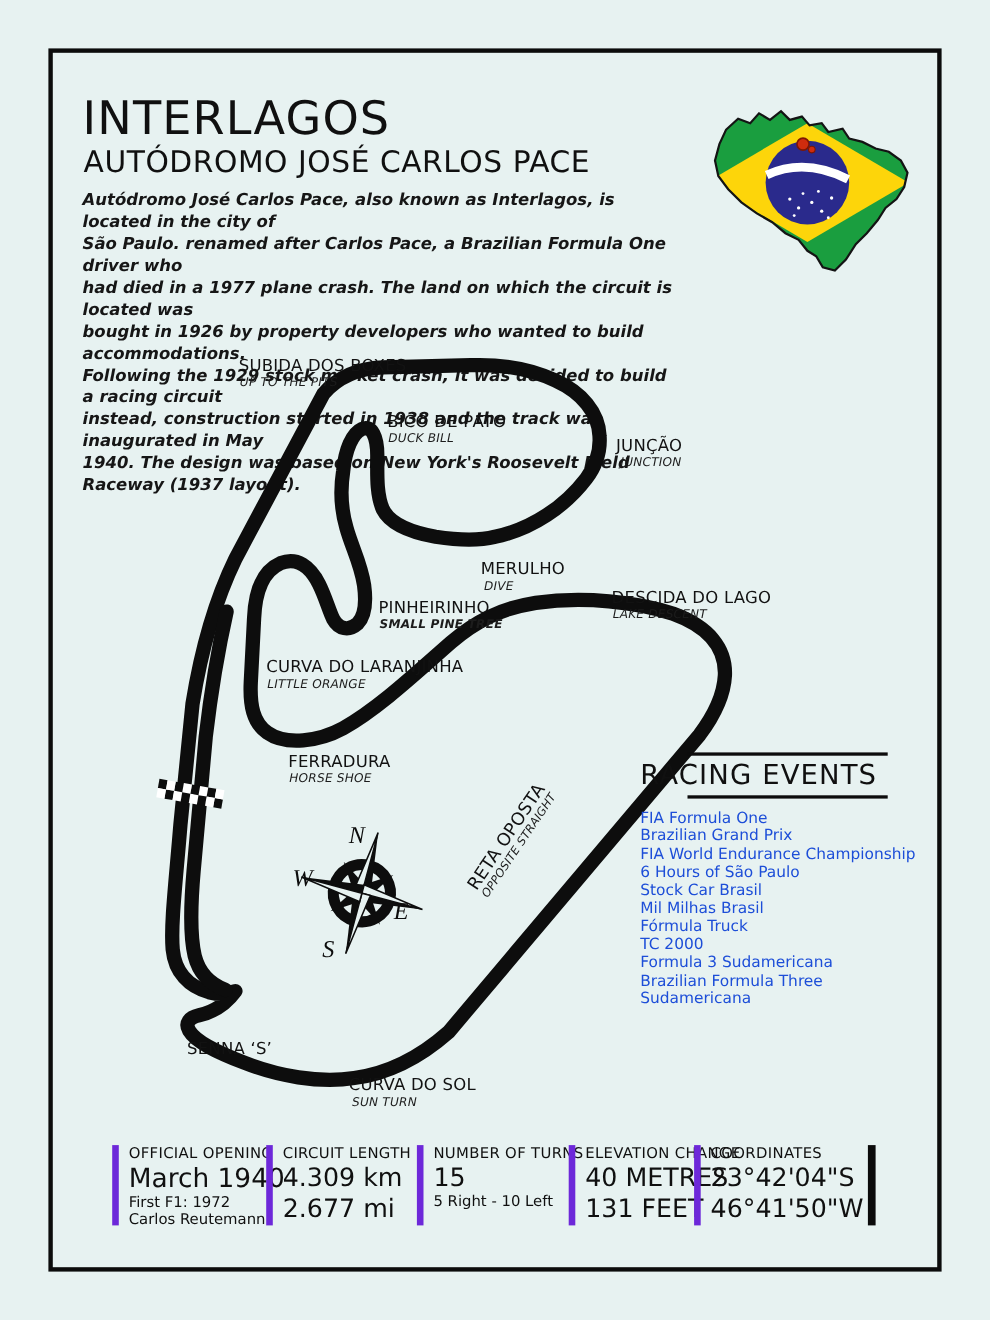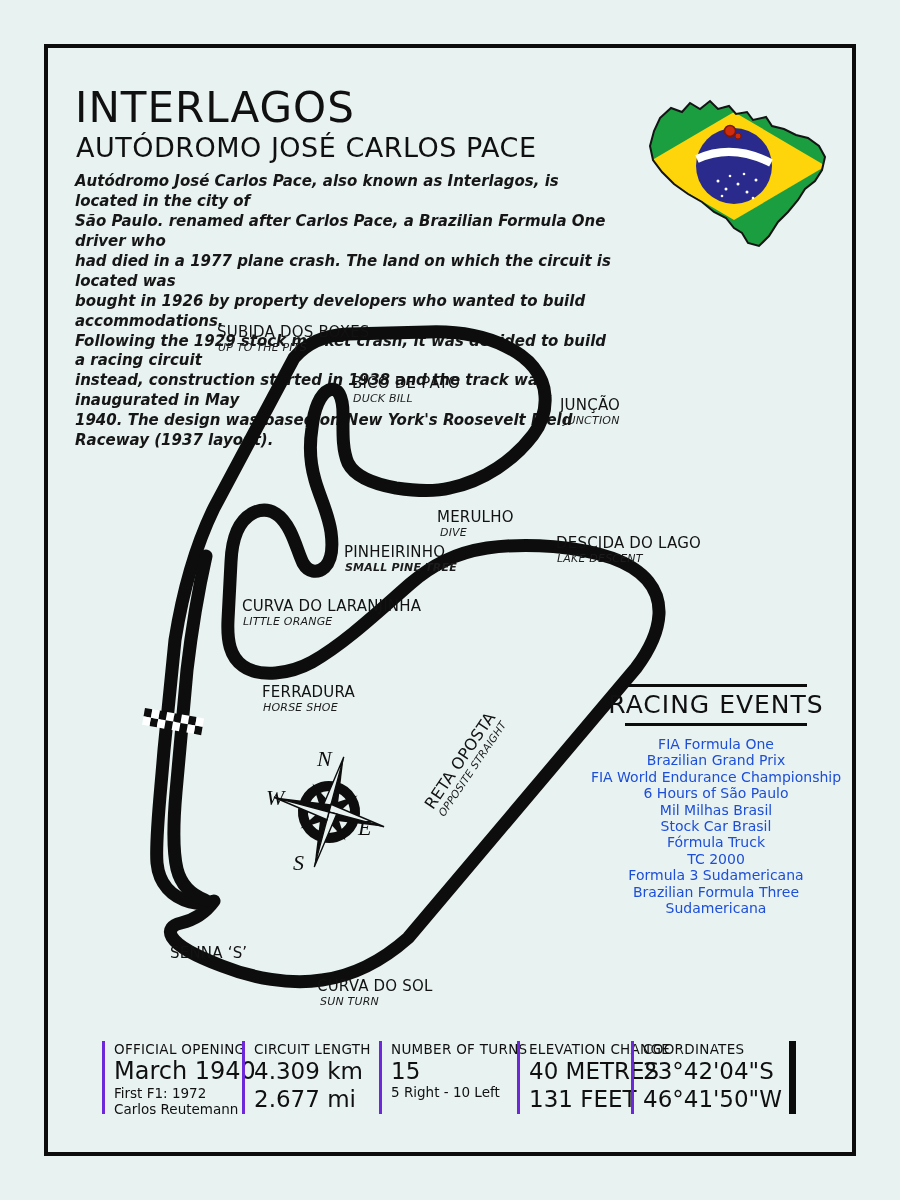--- a/index.html
+++ b/index.html
@@ -25,26 +25,26 @@
   .sub{font-size:11px;font-style:italic;color:#1c1c1c;letter-spacing:0.2px;white-space:nowrap;}
   .compass-letter{font-family:"Liberation Serif","DejaVu Serif",serif;font-style:italic;font-size:22px;color:#0d0d0d;}
   #reta-wrap{
     left:392px;top:742px;width:170px;height:60px;
     transform:rotate(-56deg);transform-origin:50% 50%;
     text-align:center;
   }
   #reta-wrap .lbl{font-size:16px;}
   #reta-wrap .sub{font-size:10.5px;display:block;margin-top:-1px;}
   
-  #events-panel{left:582px;top:684px;width:268px;text-align:center;}
+  #events-panel{left:582px;top:684px;width:268px;}
   .events-rule{height:3px;background:#0c0c0c;width:182px;margin:0 auto;}
   #events-title{font-size:25px;letter-spacing:1px;padding:3px 0 4px 0;}
   .event-item{font-size:14px;line-height:16.4px;color:#1d4ed8;}
   
-  .stat-col{position:absolute;top:1041px;height:73px;border-left:3px solid #6d28d9;padding-left:9px;}
+  .stat-col{position:absolute;top:1041px;height:73px;border-left:6px solid #6d28d9;padding-left:9px;}
   .stat-label{font-size:13.5px;letter-spacing:0.3px;white-space:nowrap;}
   .stat-lg{font-size:23px;line-height:1.22;white-space:nowrap;}
   .stat-sm{font-size:13.5px;line-height:1.15;white-space:nowrap;}
   #trailing-bar{left:789px;top:1041px;width:7px;height:73px;background:#0b0b0b;}
   svg{position:absolute;left:0;top:0;}
 </style>
 </head>
 <body>
 
 <div class="abs" id="frame"></div>
@@ -237,22 +237,22 @@
 <div class="abs compass-letter" style="left:293px;top:850px;">S</div>
 
 <div class="abs" id="events-panel">
   <div class="events-rule"></div>
   <div id="events-title">RACING EVENTS</div>
   <div class="events-rule" style="margin-bottom:10px;"></div>
   <div class="event-item">FIA Formula One</div>
   <div class="event-item">Brazilian Grand Prix</div>
   <div class="event-item">FIA World Endurance Championship</div>
   <div class="event-item">6 Hours of São Paulo</div>
+  <div class="event-item">Stock Car Brasil</div>
   <div class="event-item">Mil Milhas Brasil</div>
-  <div class="event-item">Stock Car Brasil</div>
   <div class="event-item">Fórmula Truck</div>
   <div class="event-item">TC 2000</div>
   <div class="event-item">Formula 3 Sudamericana</div>
   <div class="event-item">Brazilian Formula Three Sudamericana</div>
 </div>
 
 <div class="stat-col" style="left:102px;">
   <div class="stat-label">OFFICIAL OPENING</div>
   <div class="stat-lg" style="font-size:24px;">March 1940</div>
   <div class="stat-sm">First F1: 1972</div>

